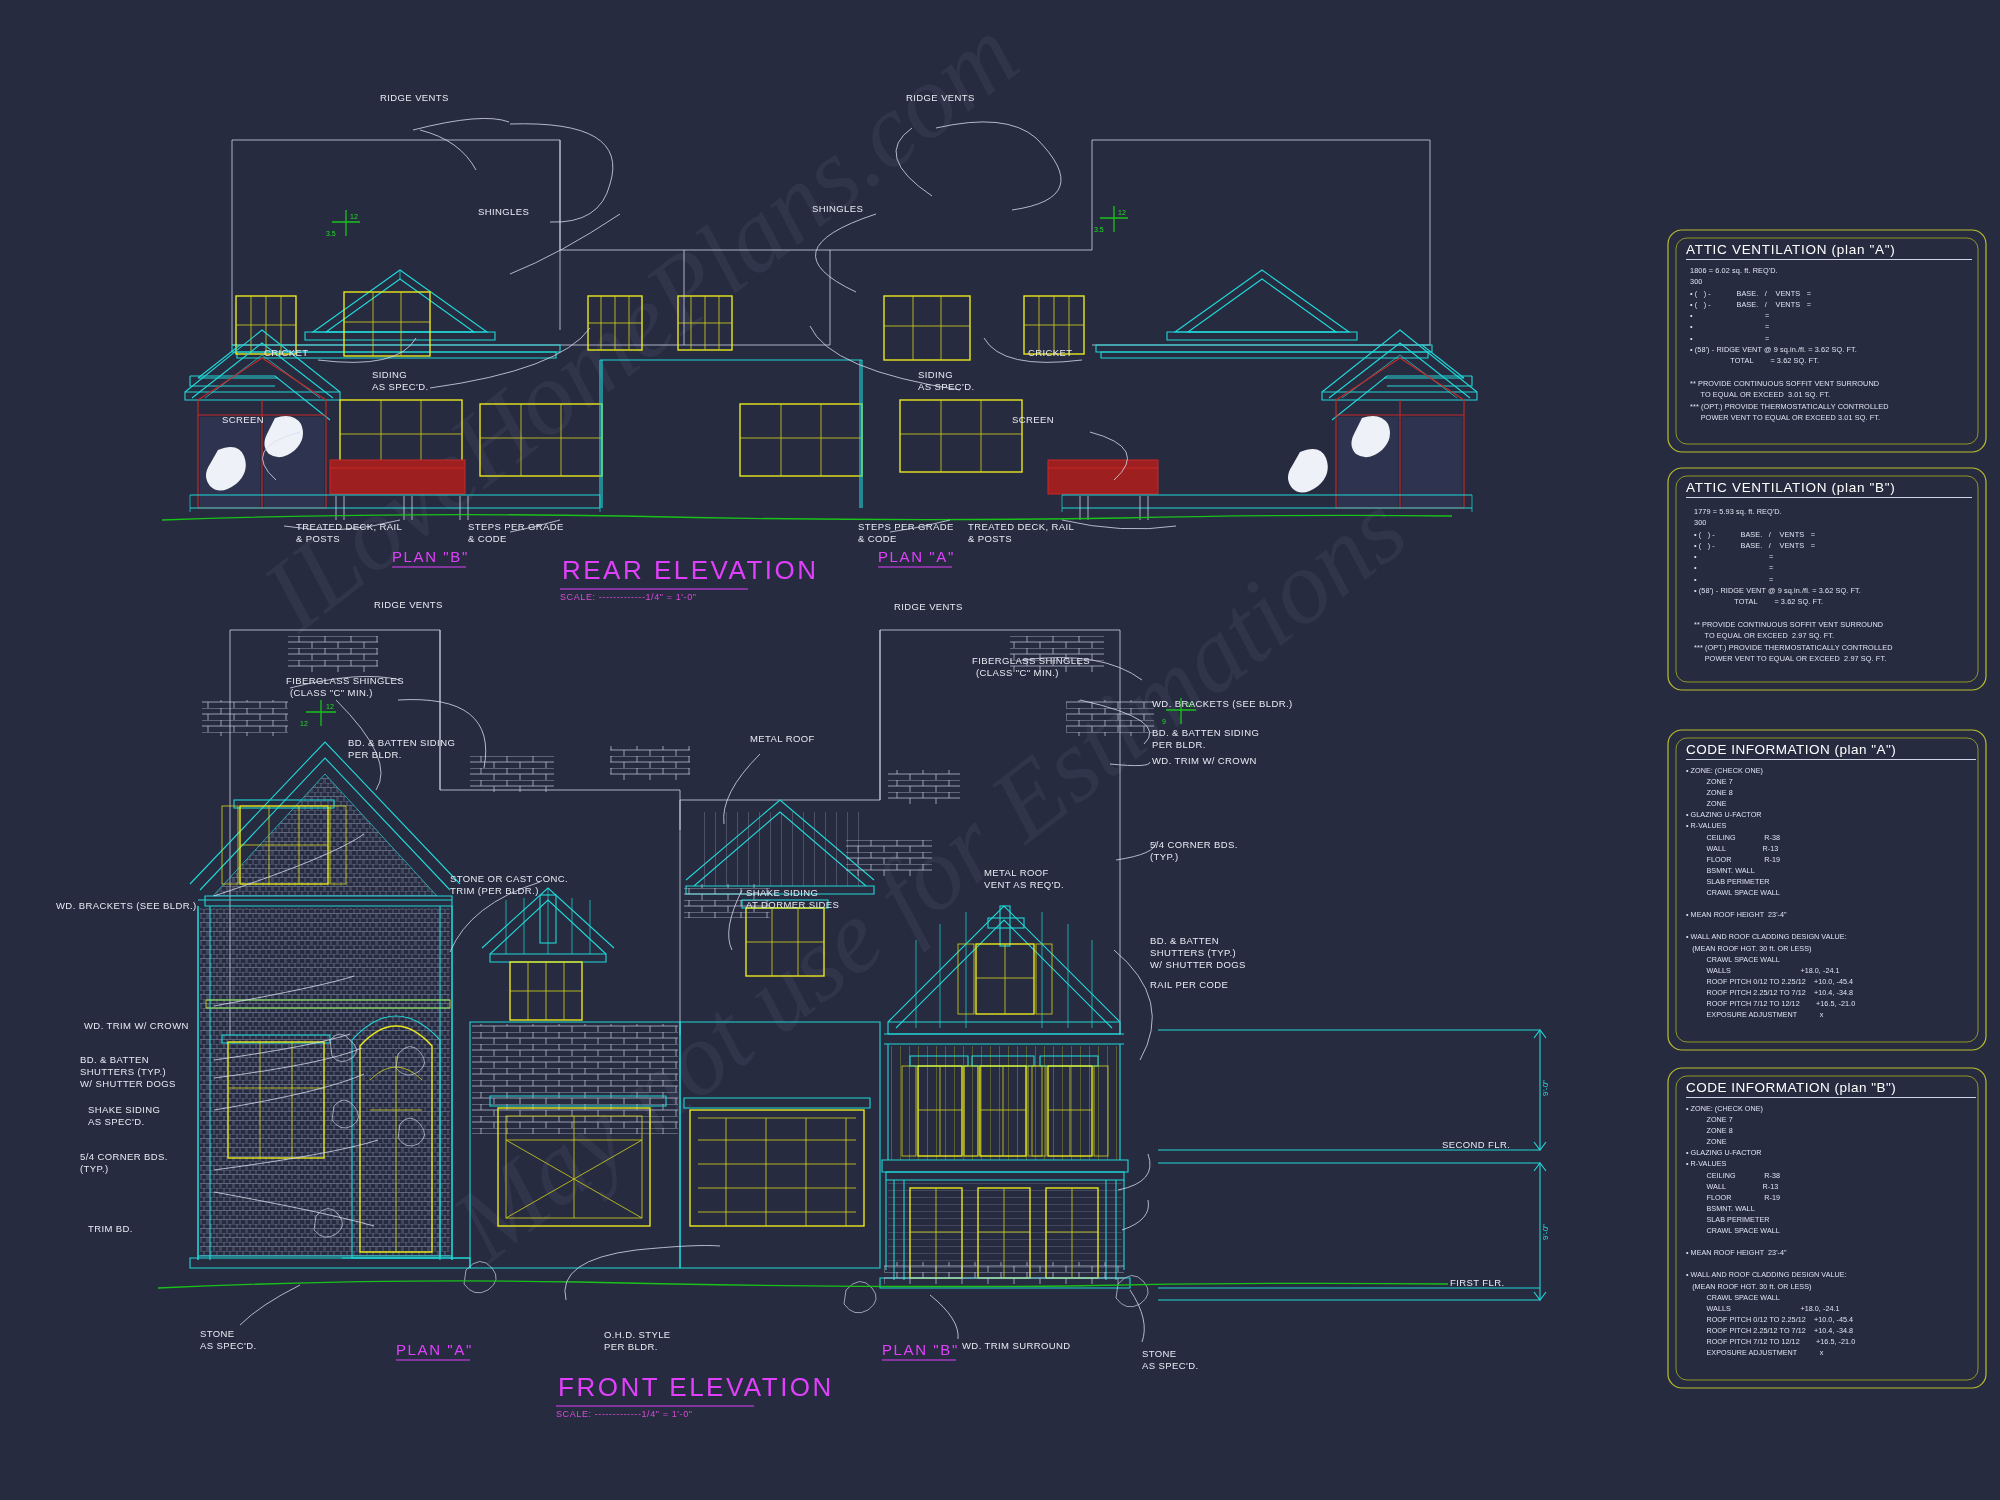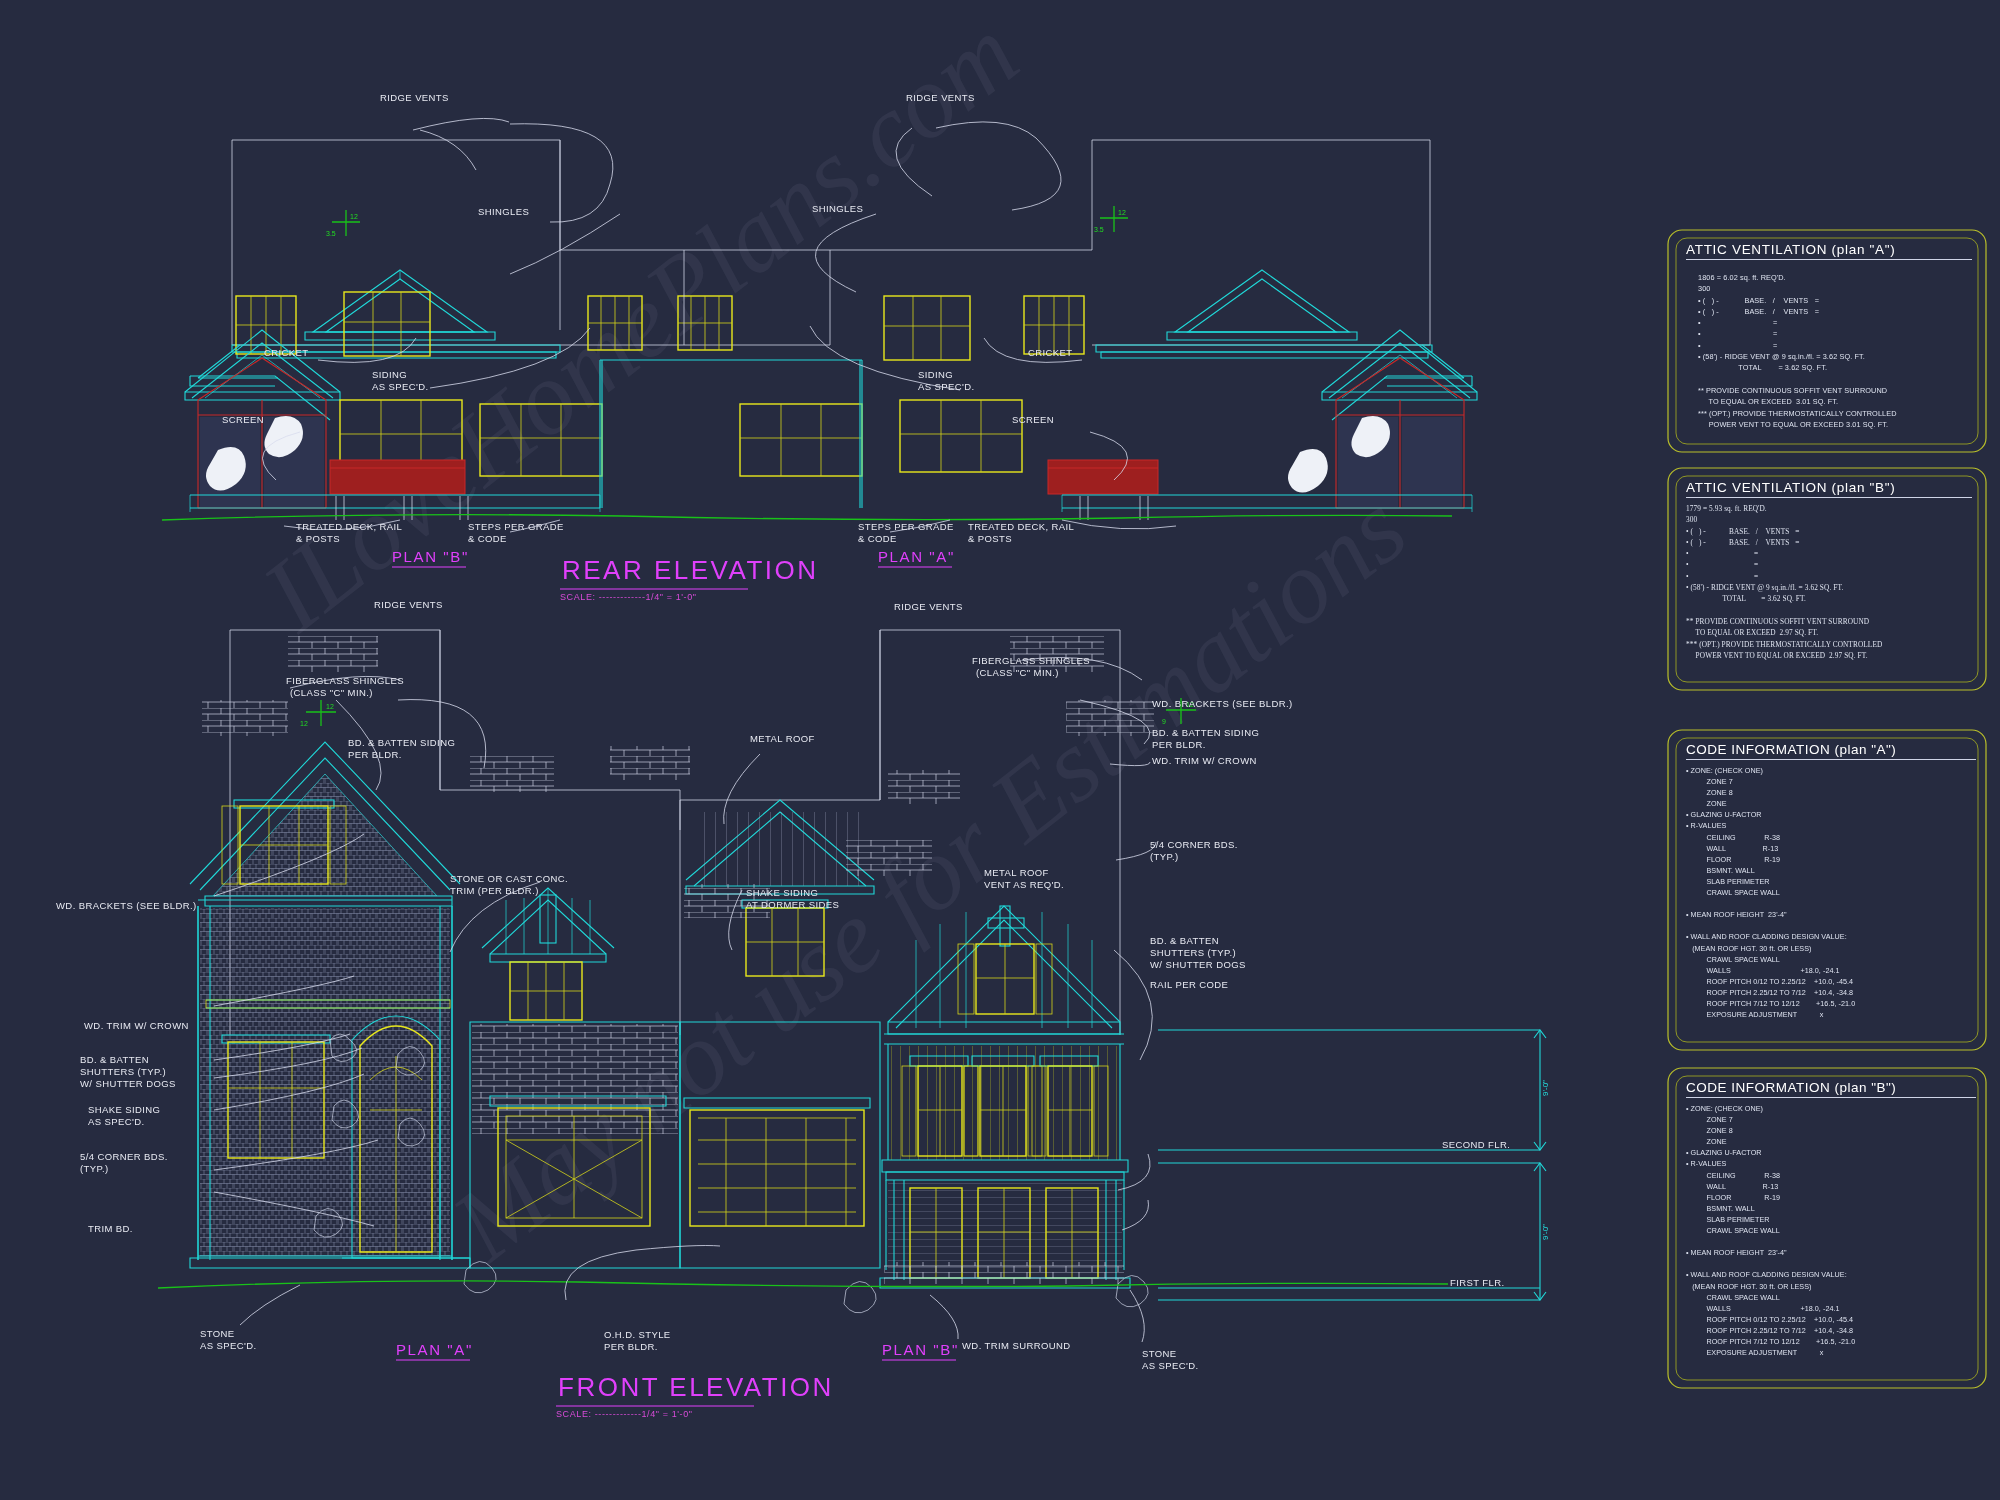--- a/index.html
+++ b/index.html
@@ -539,41 +539,41 @@
       <rect class="panel2" x="1676" y="738" width="302" height="304" rx="11"></rect>
 
       <rect class="panel" x="1668" y="1068" width="318" height="320" rx="14"></rect>
       <rect class="panel2" x="1676" y="1076" width="302" height="304" rx="11"></rect>
     </g>
   </svg>
 
   <div style="position:absolute;left:1686px;top:242px;width:286px;">
     <div style="color:#fff;font-size:13.5px;letter-spacing:.7px;border-bottom:1px solid #cfd4e6;
                 padding-bottom:2px;margin-bottom:5px;white-space:nowrap;">ATTIC VENTILATION  (plan "A")</div>
-    <pre style="margin:12px;color:#dfe4f0;font-family:'Liberation Sans',sans-serif;font-size:7.3px;
+    <pre style="margin:4px;color:#dfe4f0;font-family:'Liberation Sans',sans-serif;font-size:7.3px;
                 line-height:11.3px;white-space:pre;letter-spacing:.1px;">1806 = 6.02 sq. ft. REQ'D.
 300
 • (   ) -            BASE.   /    VENTS   =
 • (   ) -            BASE.   /    VENTS   =
 •                                  =
 •                                  =
 •                                  =
 • (58') - RIDGE VENT @ 9 sq.in./fl. = 3.62 SQ. FT.
                    TOTAL        = 3.62 SQ. FT.
 
 ** PROVIDE CONTINUOUS SOFFIT VENT SURROUND
      TO EQUAL OR EXCEED  3.01 SQ. FT.
 *** (OPT.) PROVIDE THERMOSTATICALLY CONTROLLED
      POWER VENT TO EQUAL OR EXCEED 3.01 SQ. FT.</pre>
   </div>
 
   <div style="position:absolute;left:1686px;top:480px;width:286px;">
     <div style="color:#fff;font-size:13.5px;letter-spacing:.7px;border-bottom:1px solid #cfd4e6;
                 padding-bottom:2px;margin-bottom:5px;white-space:nowrap;">ATTIC VENTILATION  (plan "B")</div>
-    <pre style="margin:0;color:#dfe4f0;font-family:Liberation Serif, serif;font-size:7.3px;
+    <pre style="margin:8px;color:#dfe4f0;font-family:Liberation Sans, sans-serif;font-size:7.3px;
                 line-height:11.3px;white-space:pre;letter-spacing:.1px;">1779 = 5.93 sq. ft. REQ'D.
 300
 • (   ) -            BASE.   /    VENTS   =
 • (   ) -            BASE.   /    VENTS   =
 •                                  =
 •                                  =
 •                                  =
 • (58') - RIDGE VENT @ 9 sq.in./fl. = 3.62 SQ. FT.
                    TOTAL        = 3.62 SQ. FT.
 

